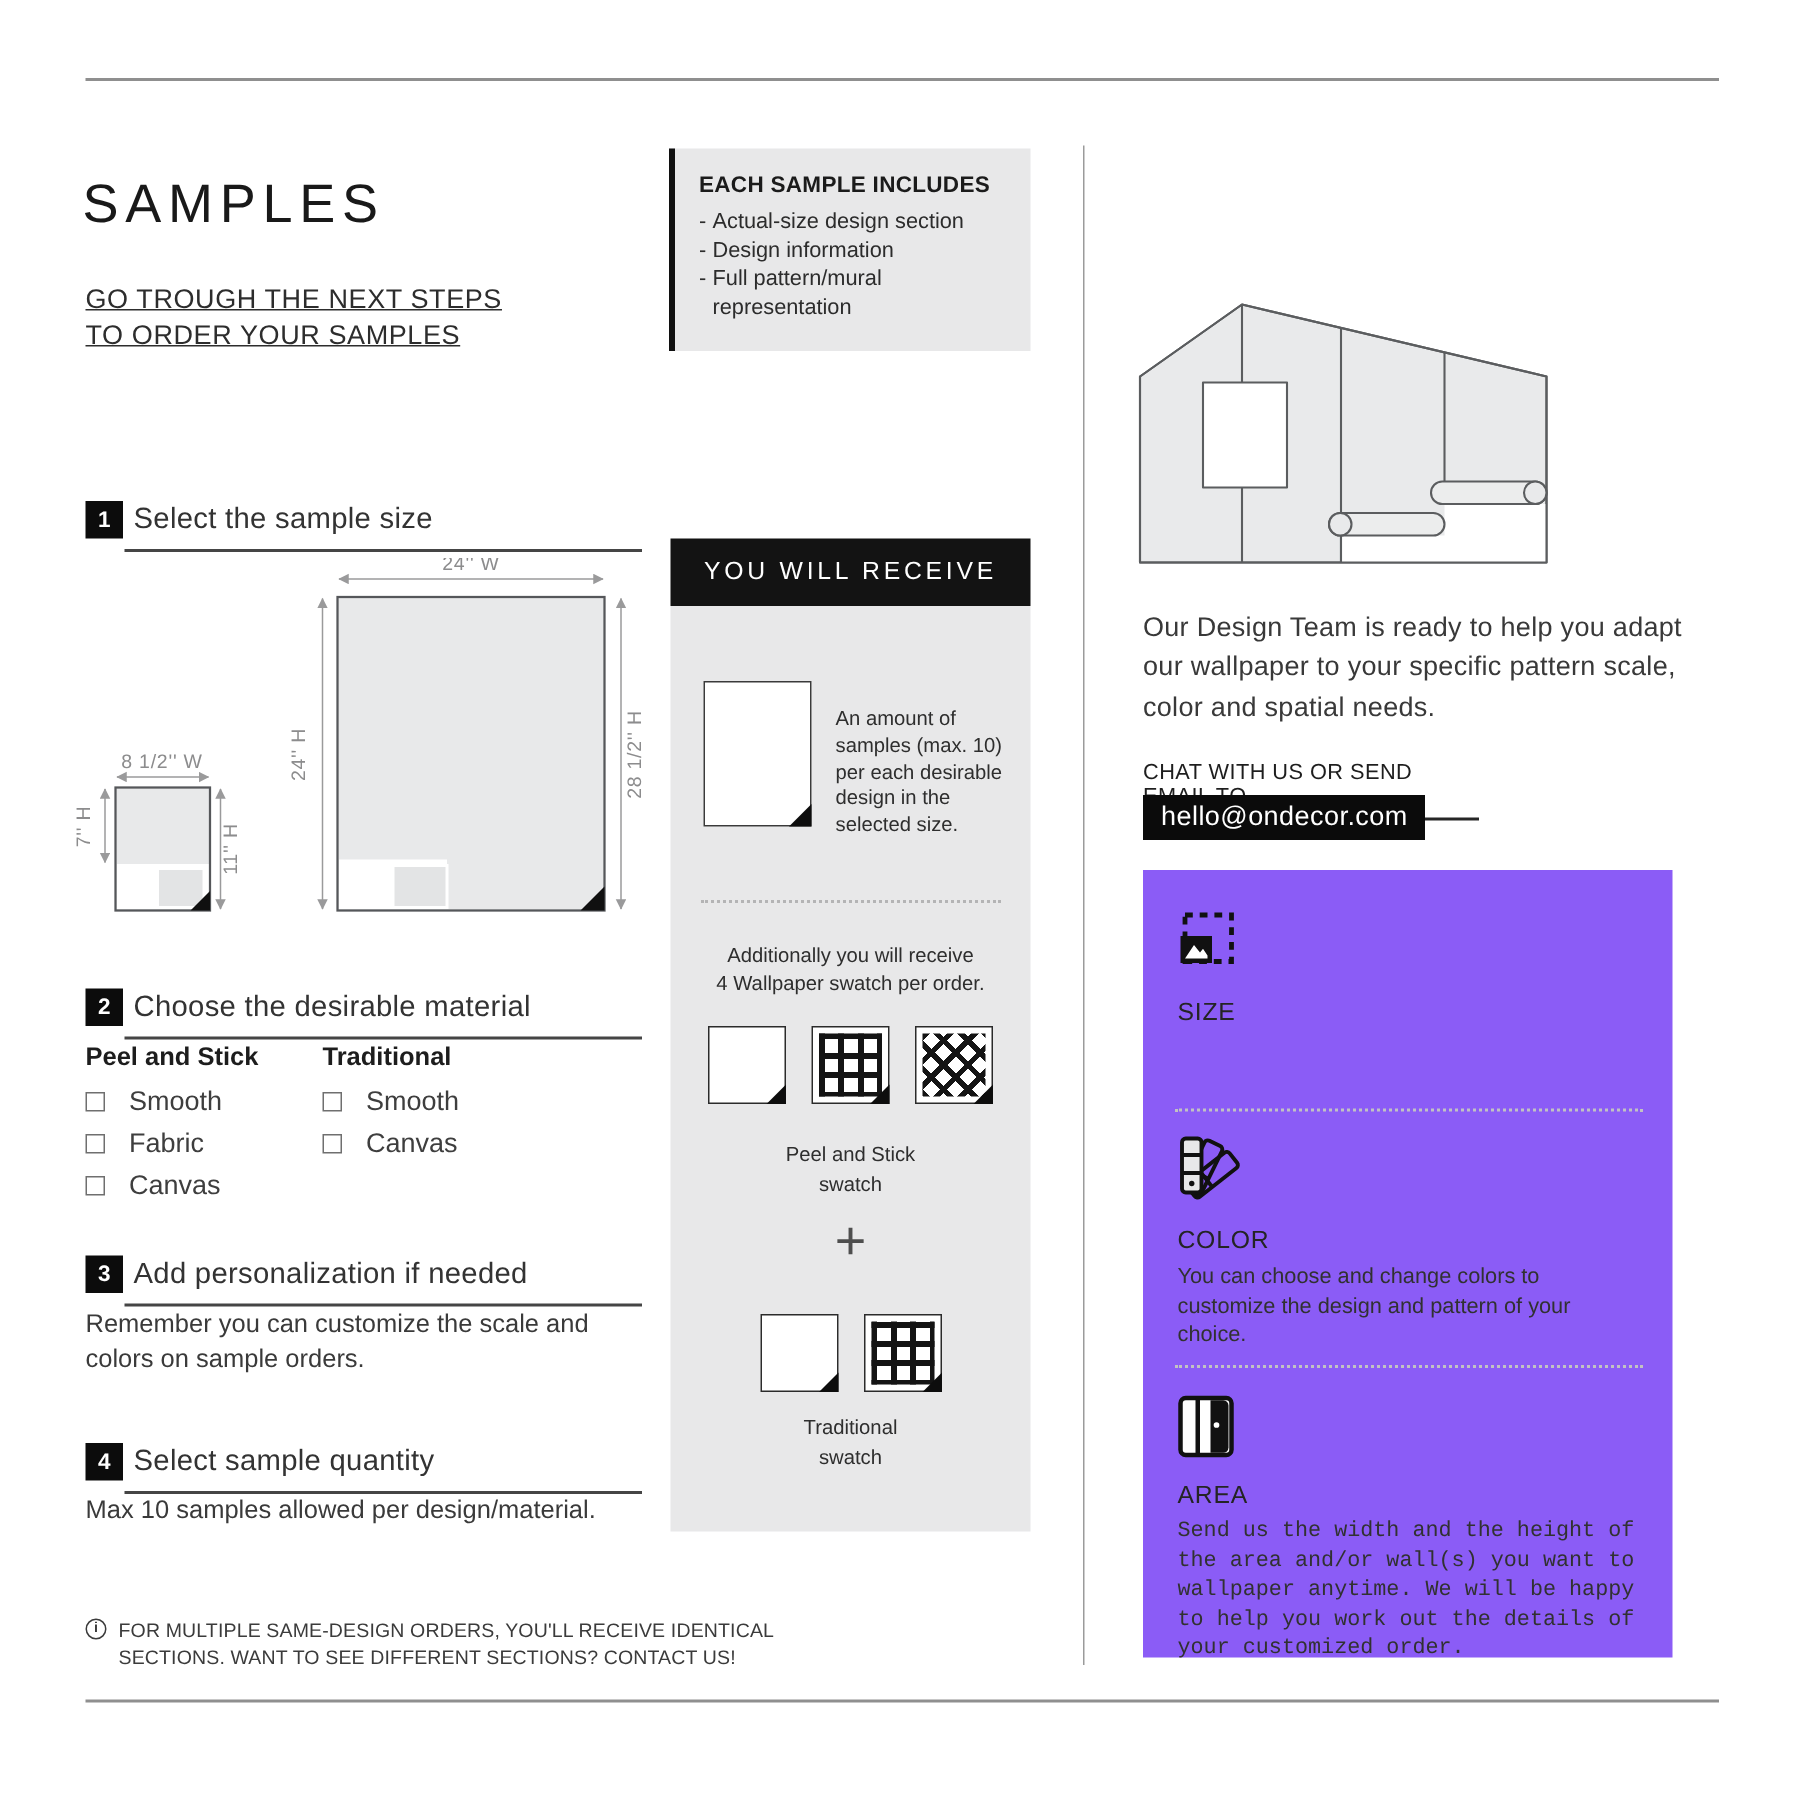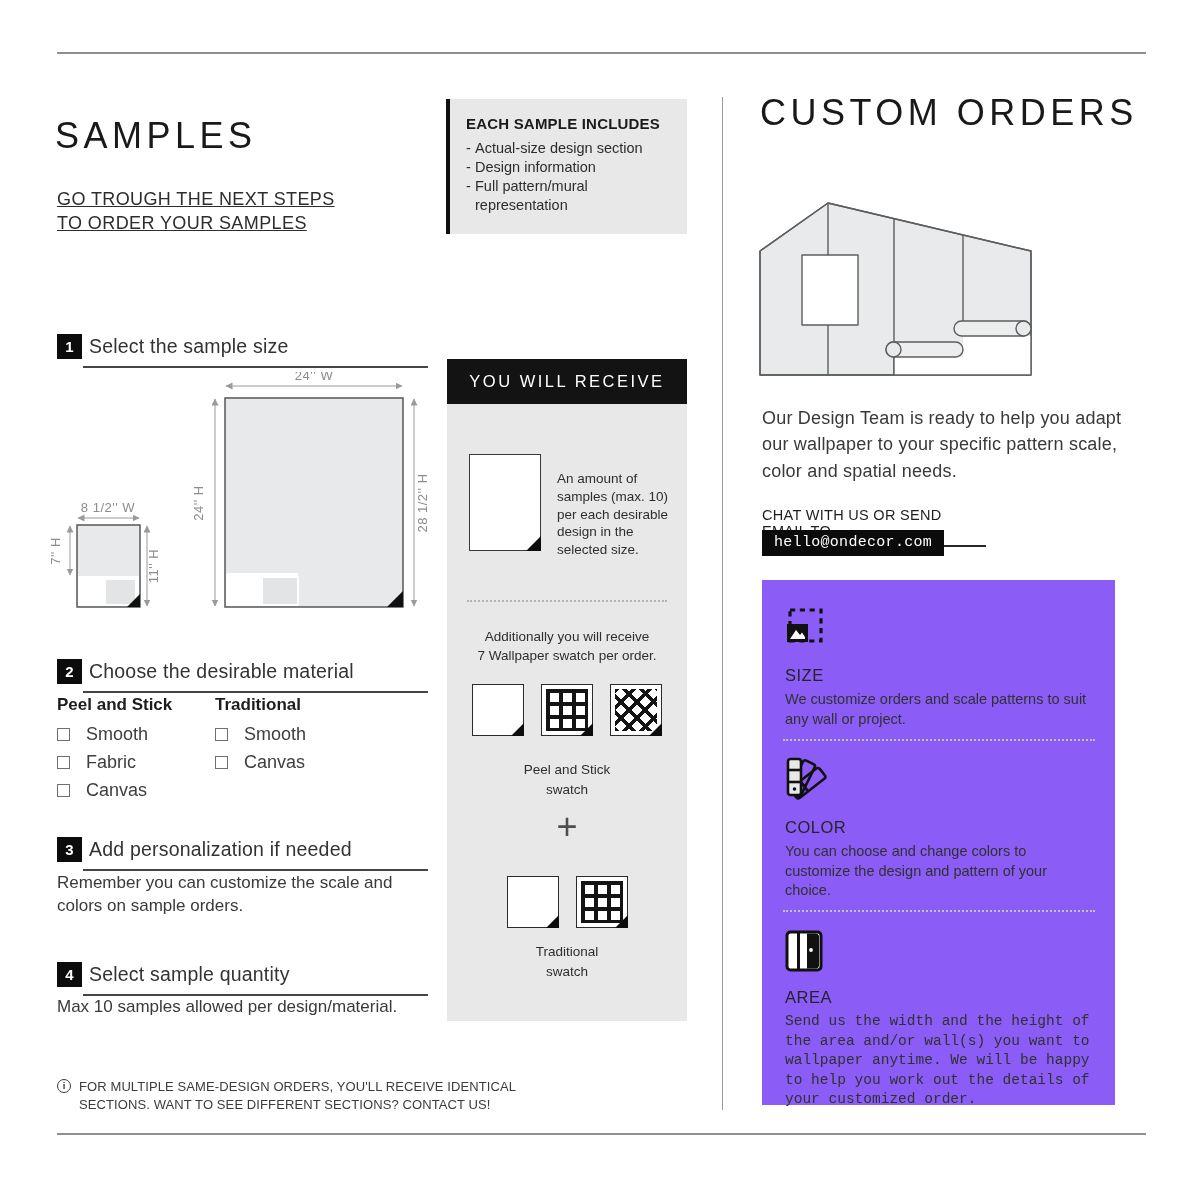--- a/index.html
+++ b/index.html
@@ -85,22 +85,22 @@
                font-size:36px; font-weight:200; color:#4e4e4e; }
 
   
   .v-divider { left:722px; top:97px; width:1px; height:1013px; background:#9b9b9b; }
 
   
   .custom-body { left:762px; top:405px; width:372px; font-size:18px; line-height:1.47;
                  letter-spacing:0.2px; color:#393939; }
   .chat-label { left:762px; top:507px; width:224px; font-size:14.5px; letter-spacing:0.3px;
                 color:#1e1e1e; border-bottom:2px solid #262626; padding-bottom:6px; }
-  .email-badge { left:762px; top:530px; background:#0b0b0b; color:#fff; font-size:15px;
-                 letter-spacing:0.3px; padding:4px 12px 5px;font-family:Liberation Mono, monospace; }
+  .email-badge { left:762px; top:530px; background:#0b0b0b; color:#fff; font-size:18px;
+                 letter-spacing:0.3px; padding:4px 12px 5px; }
   .custom-panel { left:762px; top:580px; width:353px; height:525px; background:#8b5cf6; }
   .feat-icon { position:absolute; left:23px; }
   .feat-title { position:absolute; left:23px; font-size:16.5px; letter-spacing:0.5px; color:#242424; }
   .feat-body  { position:absolute; left:23px; width:308px; font-size:14.5px; line-height:1.35; color:#313131; }
   .feat-div   { position:absolute; left:21px; width:312px; border-top:2px dotted #c2c2c3; }
 </style>
 </head>
 <body>
 
 <div class="page">
@@ -222,21 +222,21 @@
     <span class="info-circle">i</span>
     <span>FOR MULTIPLE SAME-DESIGN ORDERS, YOU'LL RECEIVE IDENTICAL SECTIONS. WANT TO SEE DIFFERENT SECTIONS? CONTACT US!</span>
   </div>
 
   <div class="abs receive-bar">YOU WILL RECEIVE</div>
   <div class="abs receive-panel">
     <div class="paper-icon fold"></div>
     <p class="samples-note">An amount of samples (max. 10) per each desirable design in the selected size.</p>
     <div class="dotdiv recv-div"></div>
     <p class="additional-note">Additionally you will receive
-7 Wallpaper swatch per order.</p>
+4 Wallpaper swatch per order.</p>
 
     <div class="swatch-row row1">
       <div class="swatch">
           <div class="fold-sm"></div>
         </div>
       <div class="swatch">
           <div class="pattern pat-grid"></div>
           <div class="fold-sm"></div>
         </div>
       <div class="swatch">
@@ -257,21 +257,20 @@
           <div class="pattern pat-grid"></div>
           <div class="fold-sm"></div>
         </div>
     </div>
     <p class="swatch-label trad-label">Traditional
 swatch</p>
   </div>
 
   <div class="abs v-divider"></div>
 
-  <h1 class="abs big-title" id="custom-title">CUSTOM ORDERS</h1>
 
   <svg class="abs" style="left:757px; top:195px;" width="292" height="192" viewBox="0 0 292 192">
     <g stroke="#5b5d5f" stroke-width="1.4" stroke-linejoin="round">
       <polygon points="3,56 71,8 274,56 274,180 3,180" fill="#e9eaeb"></polygon>
       <line x1="71" y1="8" x2="71" y2="180"></line>
       <line x1="137" y1="23" x2="137" y2="180"></line>
       <line x1="206" y1="40" x2="206" y2="141"></line>
       <rect x="45" y="60" width="56" height="70" fill="#ffffff"></rect>
       <polygon points="137,162 206,162 206,141 274,141 274,180 137,180" fill="#ffffff" stroke="none"></polygon>
       <polygon points="3,56 71,8 274,56 274,180 3,180" fill="none"></polygon>
@@ -288,21 +287,20 @@
   <div class="abs email-badge">hello@ondecor.com</div>
 
   <div class="abs custom-panel">
 
     <svg class="feat-icon" style="top:26px;" width="42" height="42" viewBox="0 0 42 42">
       <rect x="5" y="4" width="31" height="31" fill="none" stroke="#111" stroke-width="3.2" stroke-dasharray="5.2 4.6"></rect>
       <rect x="2" y="18" width="21" height="18" fill="#111"></rect>
       <path d="M5,33 L11,24 L15,29 L17,26.5 L20,31 L20,33 Z" fill="#fff"></path>
     </svg>
     <div class="feat-title" style="top:86px;">SIZE</div>
-    <p class="feat-body" style="top:110px;">We customize orders and scale patterns to suit any wall or project.</p>
     <div class="dotdiv feat-div" style="top:159px;"></div>
 
     <svg class="feat-icon" style="top:176px;" width="46" height="46" viewBox="0 0 46 46">
       <g fill="none" stroke="#111" stroke-width="2.6" stroke-linejoin="round">
         <g transform="rotate(52 10 38)">
           <rect x="3" y="3" width="13" height="36" rx="2.5"></rect>
           <line x1="3" y1="26" x2="16" y2="26"></line>
         </g>
         <g transform="rotate(26 10 38)">
           <rect x="3" y="3" width="13" height="36" rx="2.5"></rect>

